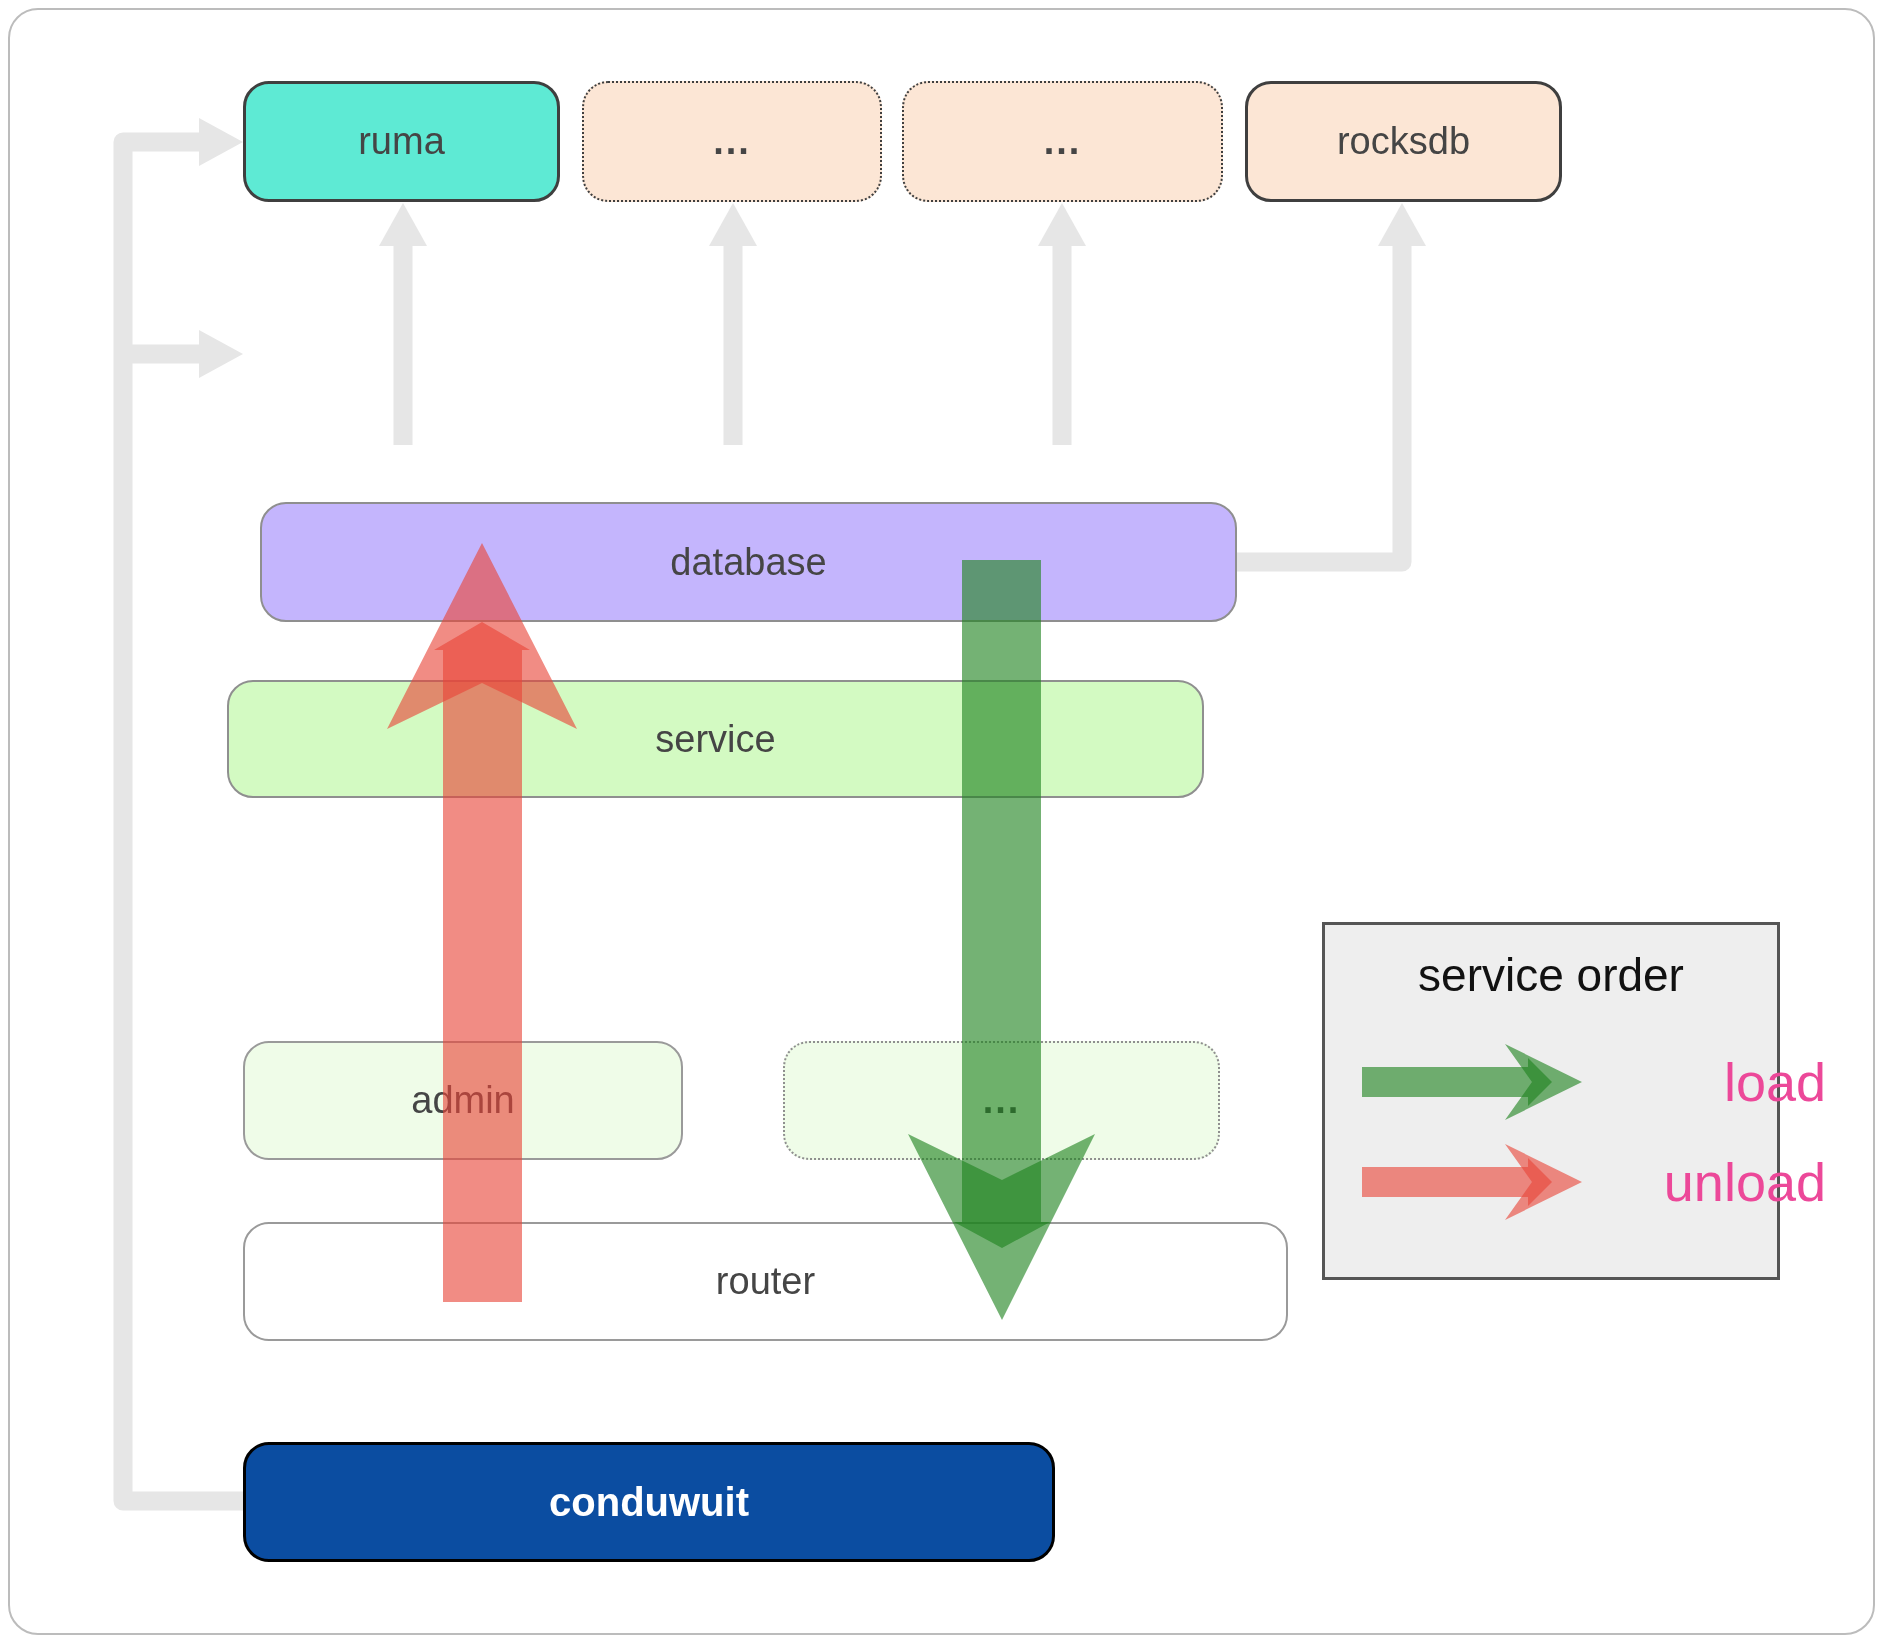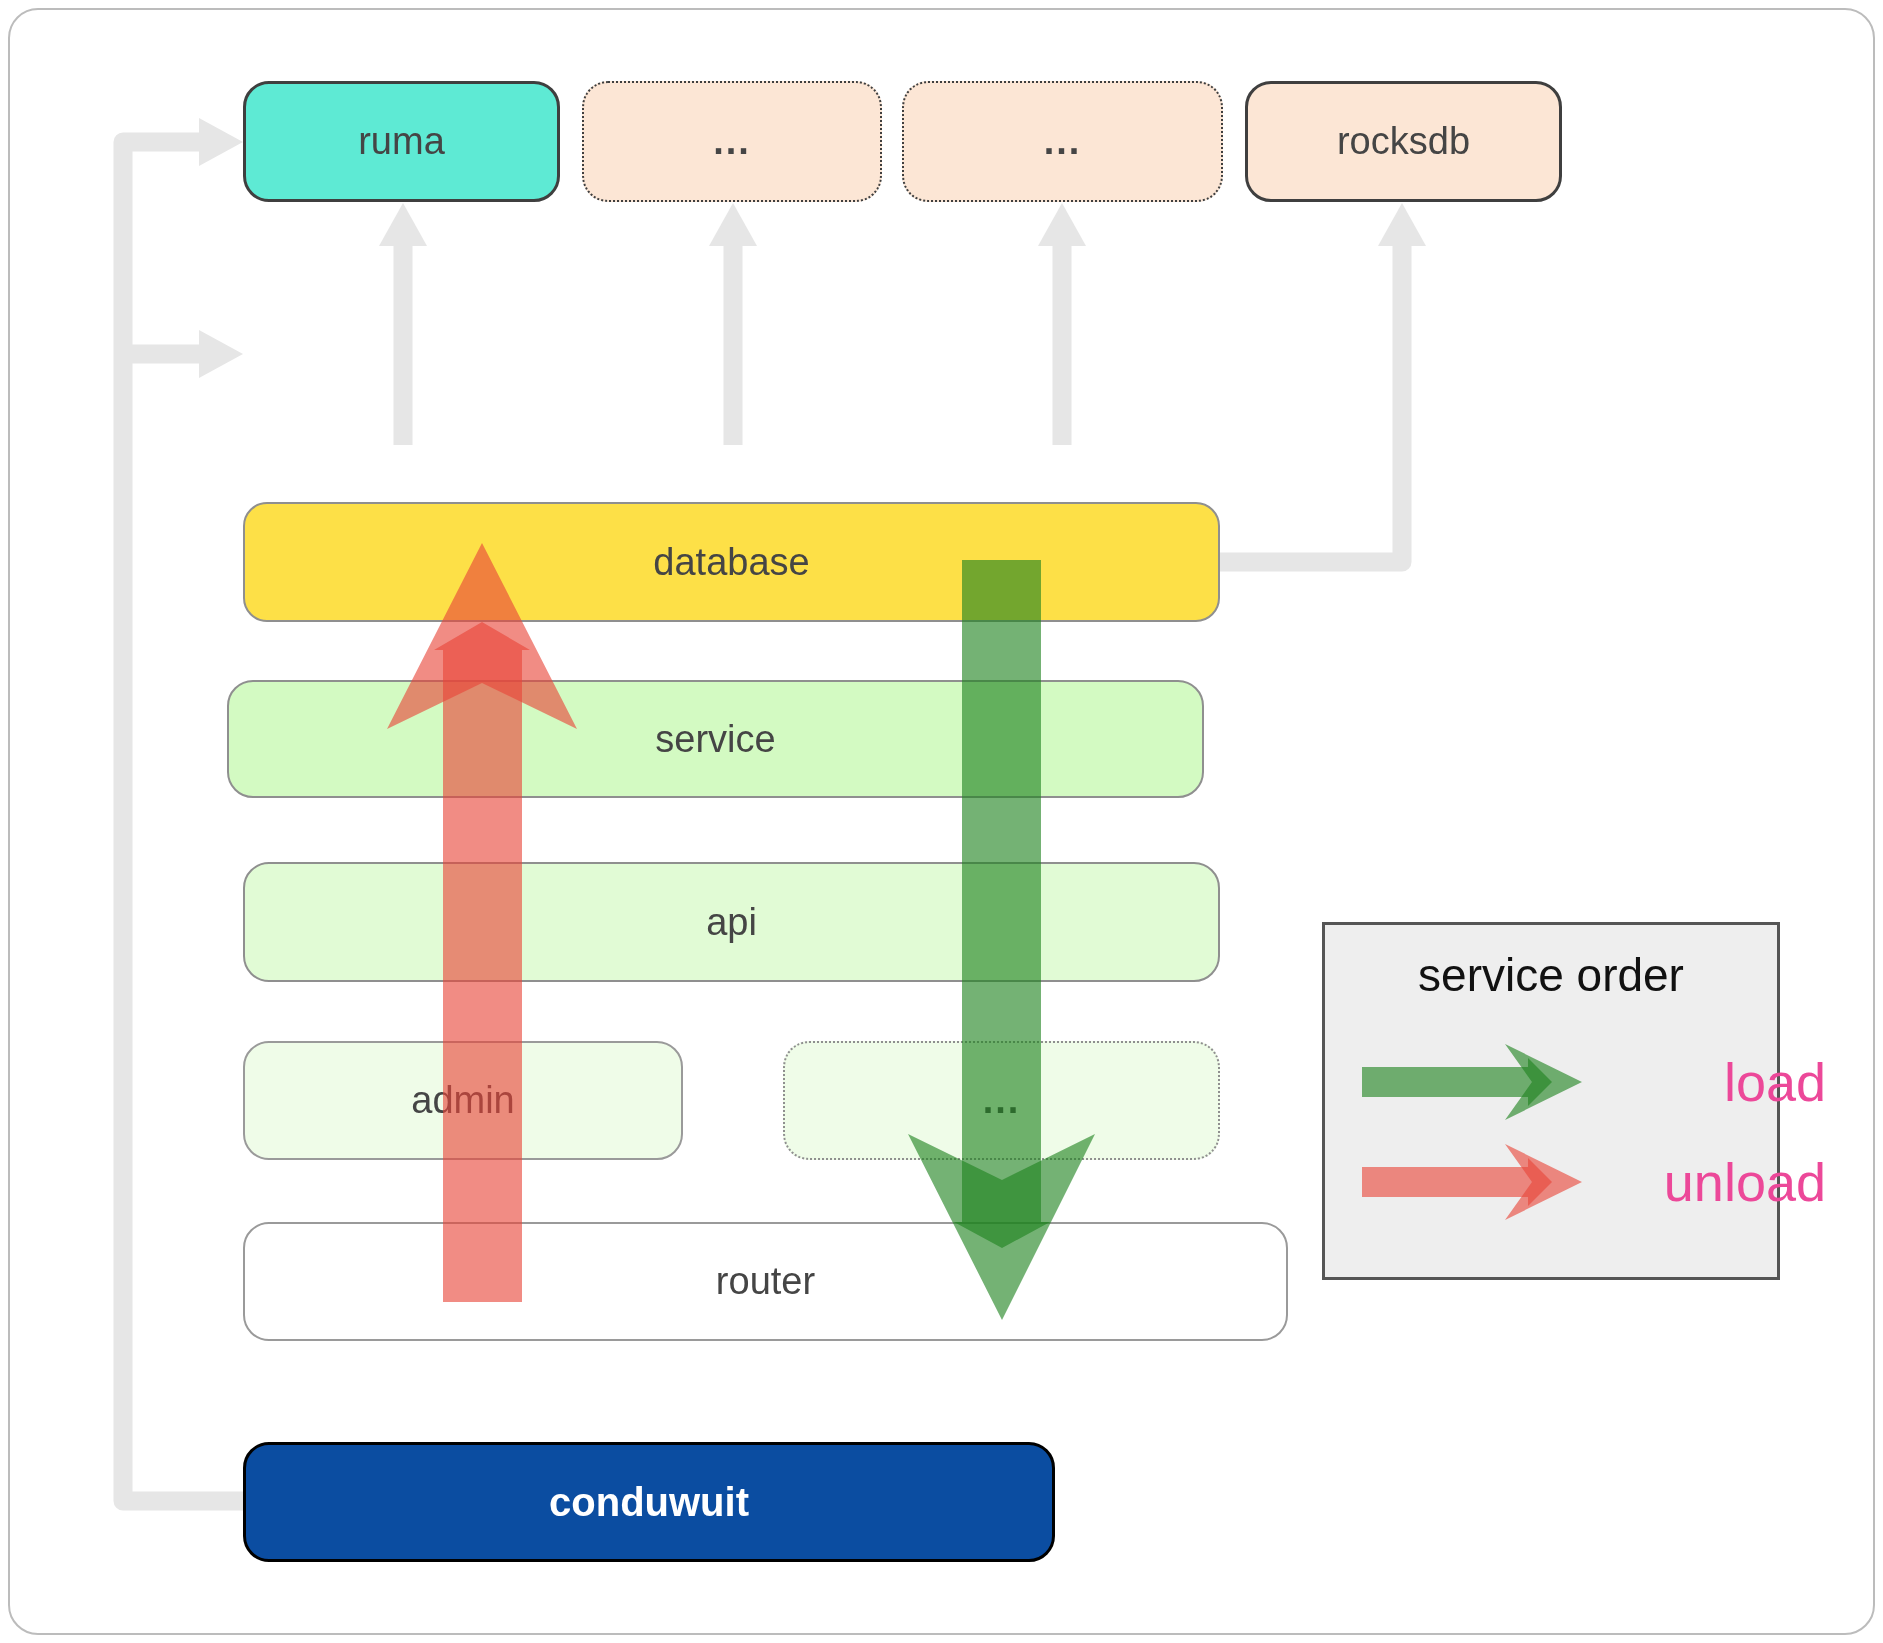--- a/index.html
+++ b/index.html
@@ -71,31 +71,28 @@
       <span class="dots">...</span>
     </div>
     <div class="node b-dotted-dark" style="left: 902px; top: 81px; width: 321px; height: 121px; background-color: rgb(252, 230, 213);">
       <span class="dots">...</span>
     </div>
     <div class="node b-dark" style="left: 1245px; top: 81px; width: 317px; height: 121px; background-color: rgb(252, 230, 213);">
       <span>rocksdb</span>
     </div>
 
 
-    <div class="node b-gray" style="left: 243px; top: 502px; width: 977px; height: 120px; background-color: #fde047; border-radius: 24px;">
+    <div class="node b-gray" style="left: 260px; top: 502px; width: 977px; height: 120px; background-color: #c4b5fd;">
       <span>database</span>
     </div>
 
     <div class="node b-gray" style="left: 227px; top: 680px; width: 977px; height: 118px; background-color: rgb(211, 250, 194);">
       <span>service</span>
     </div>
 
-    <div class="node b-gray" style="left: 243px; top: 862px; width: 977px; height: 120px; background-color: rgb(225, 251, 213);">
-      <span>api</span>
-    </div>
 
     <div class="node b-gray-light" style="left: 243px; top: 1041px; width: 440px; height: 119px; background-color: rgb(239, 252, 232);">
       <span>admin</span>
     </div>
     <div class="node b-dotted-gray" style="left: 783px; top: 1041px; width: 437px; height: 119px; background-color: rgb(239, 252, 232);">
       <span class="dots">...</span>
     </div>
 
     <div class="node b-gray-light" style="left: 243px; top: 1222px; width: 1045px; height: 119px; background-color: rgb(255, 255, 255);">
       <span>router</span>

